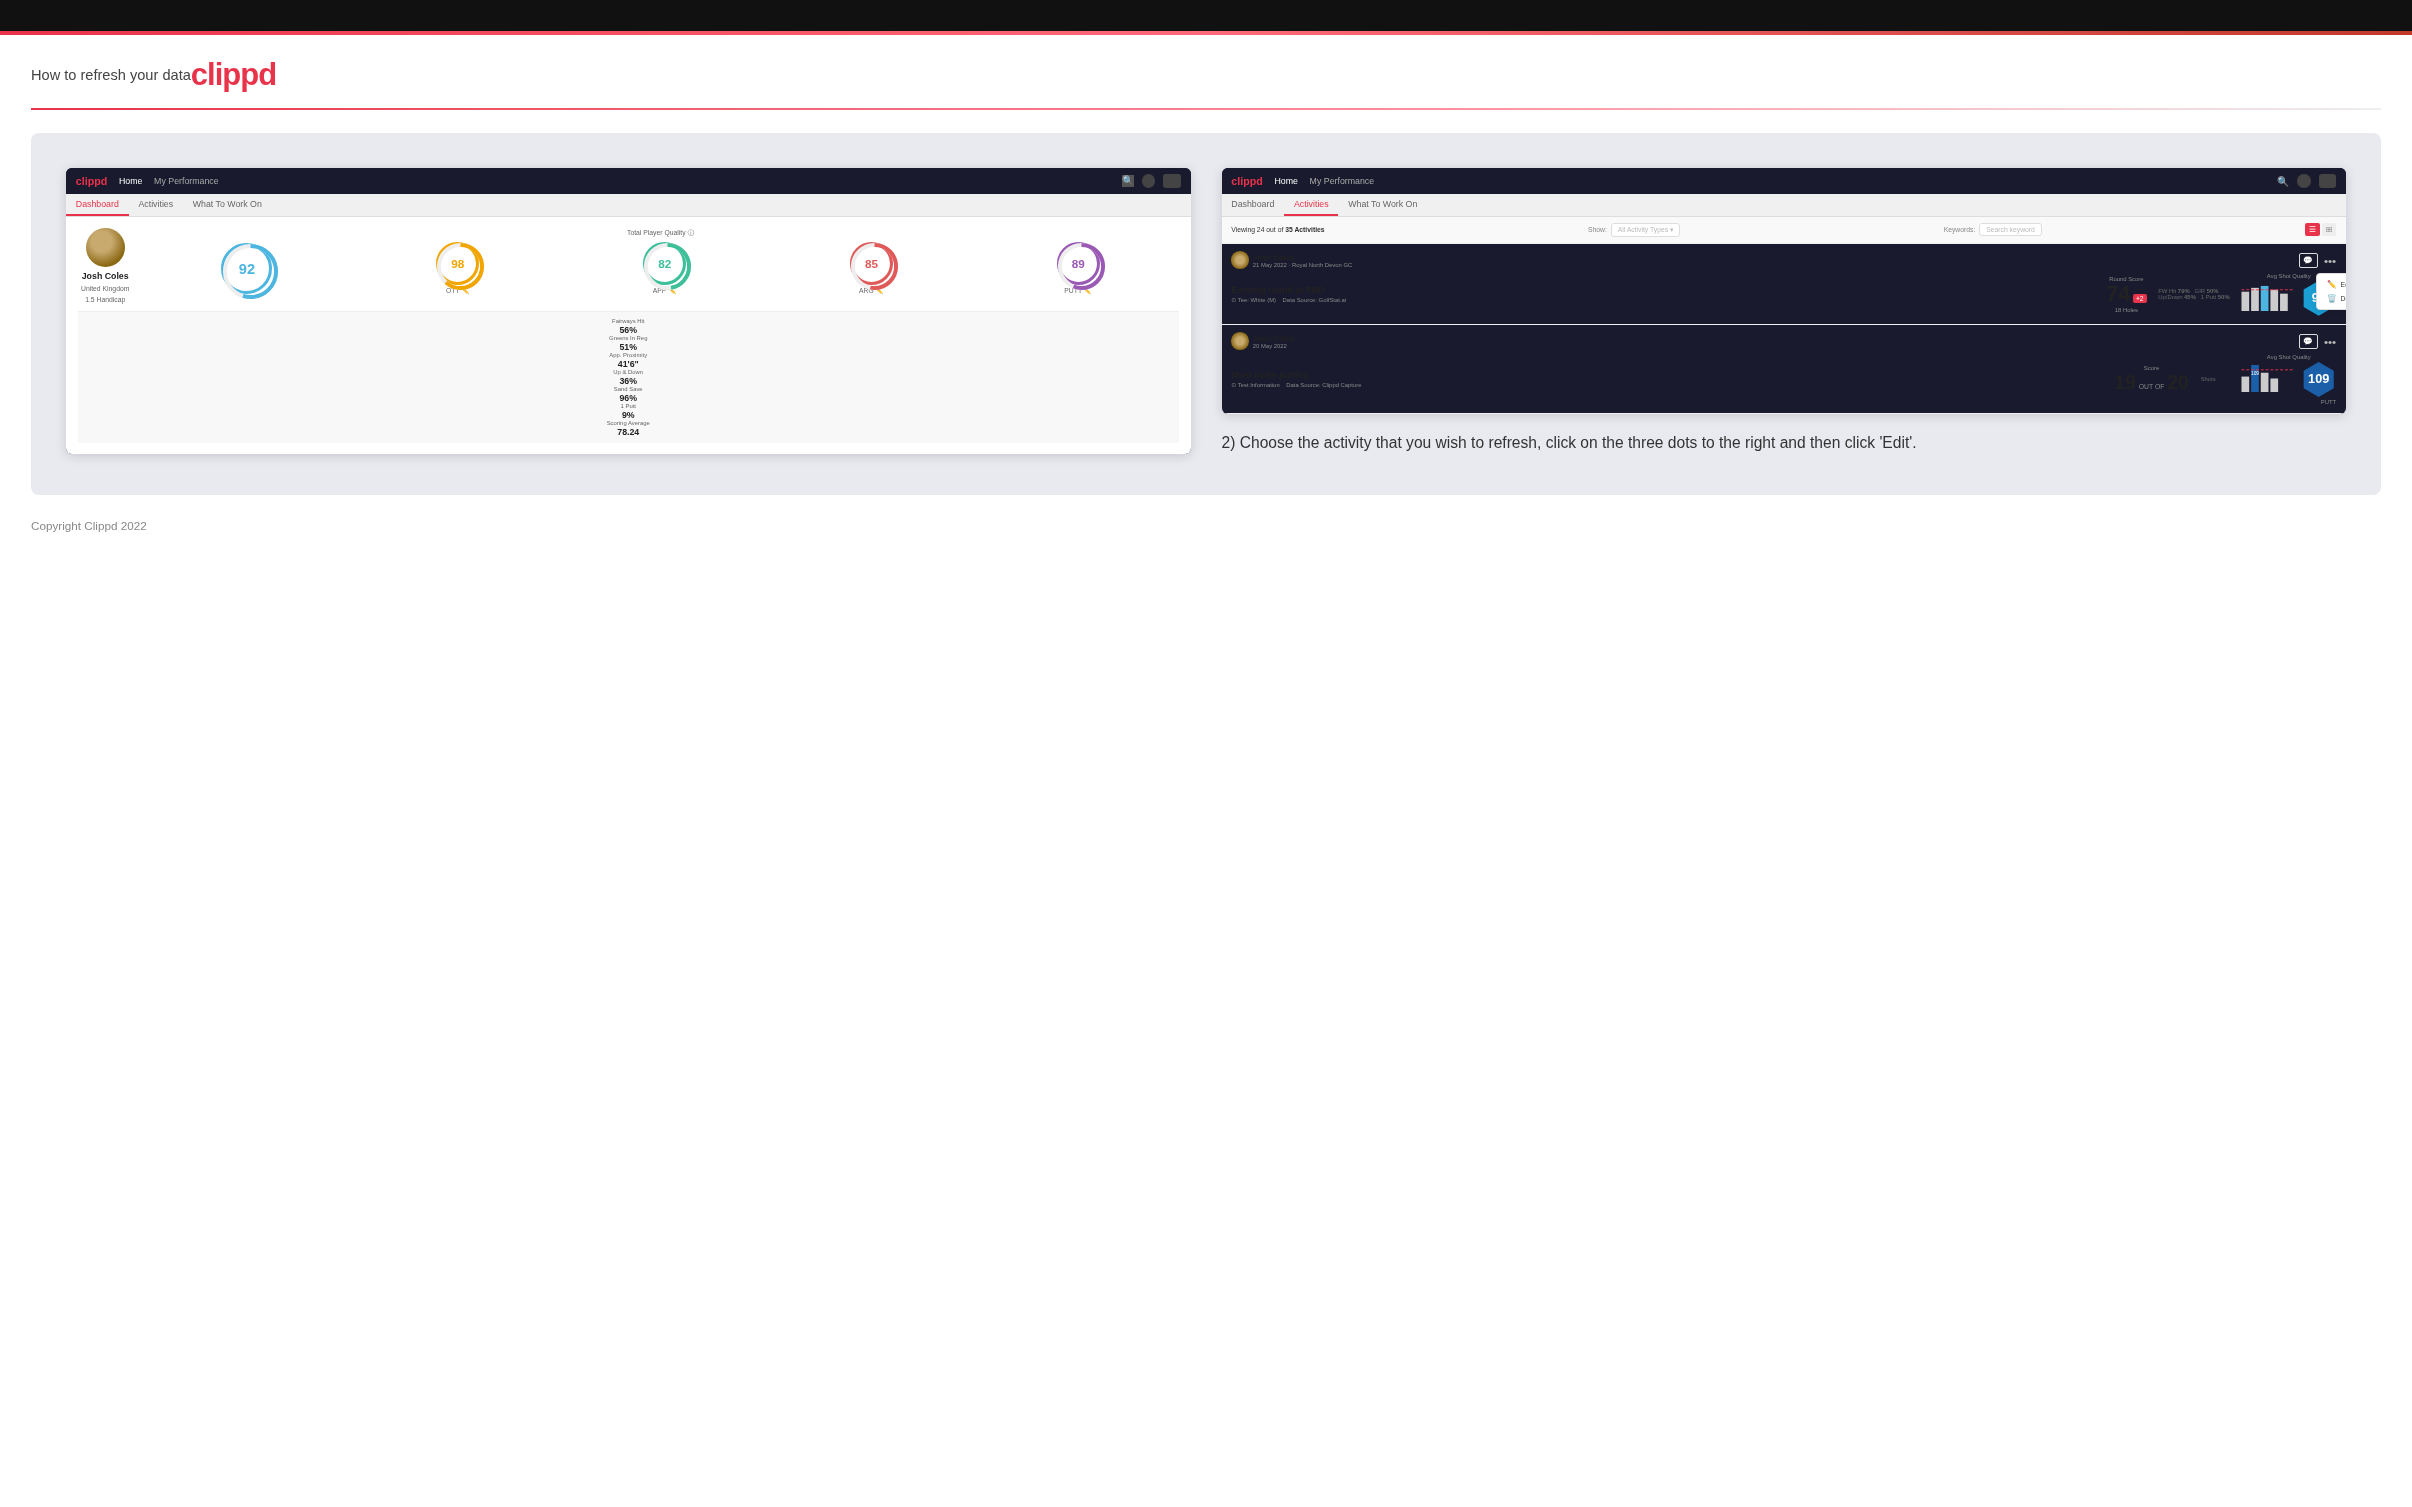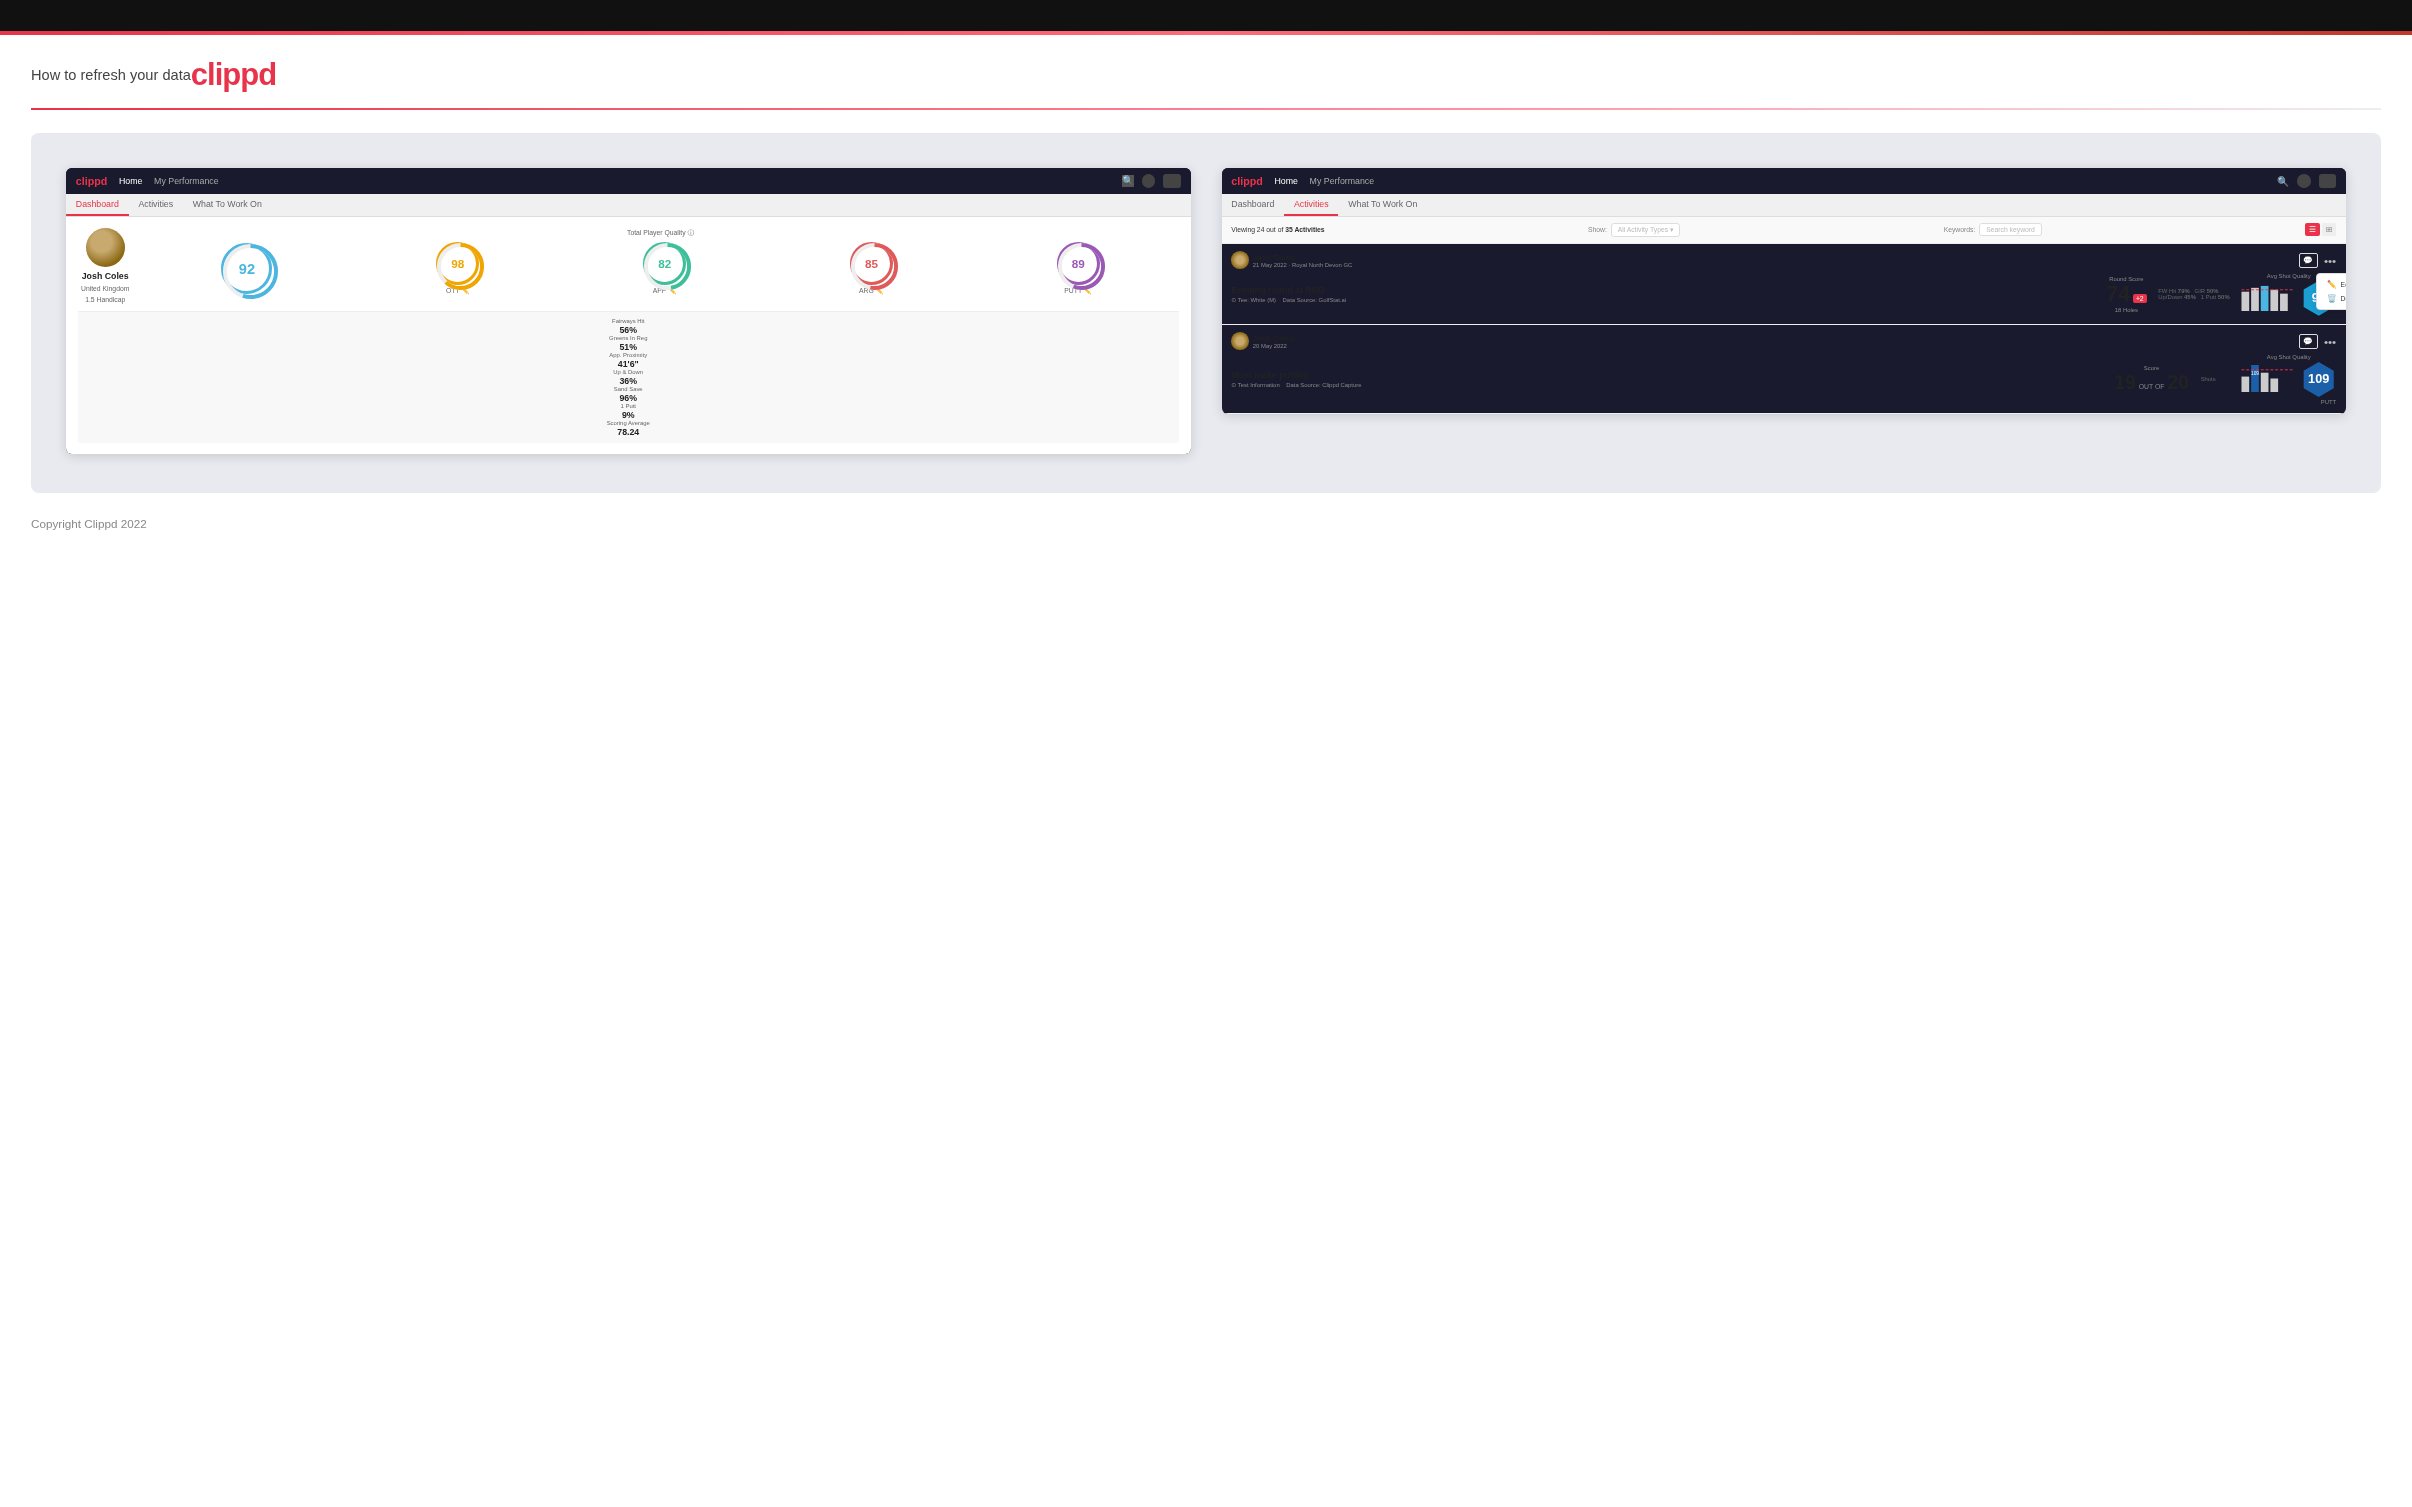--- a/index.html
+++ b/index.html
@@ -570,20 +570,21 @@
                 </div>
                 <div class="hex-badge hex-109">109</div>
               </div>
               <div style="font-size:5.9px;color:#888;text-align:right;margin-top:2px;">PUTT</div>
             </div>
           </div>
         </div>
 
       </div>
 
+      <div class="desc-text">2) Choose the activity that you wish to refresh, click on the three dots to the right and then click 'Edit'.</div>
 
     </div>
 
   </div>
 </div>
 
 <div class="page-footer">
   <span>Copyright Clippd 2022</span>
 </div>
 

